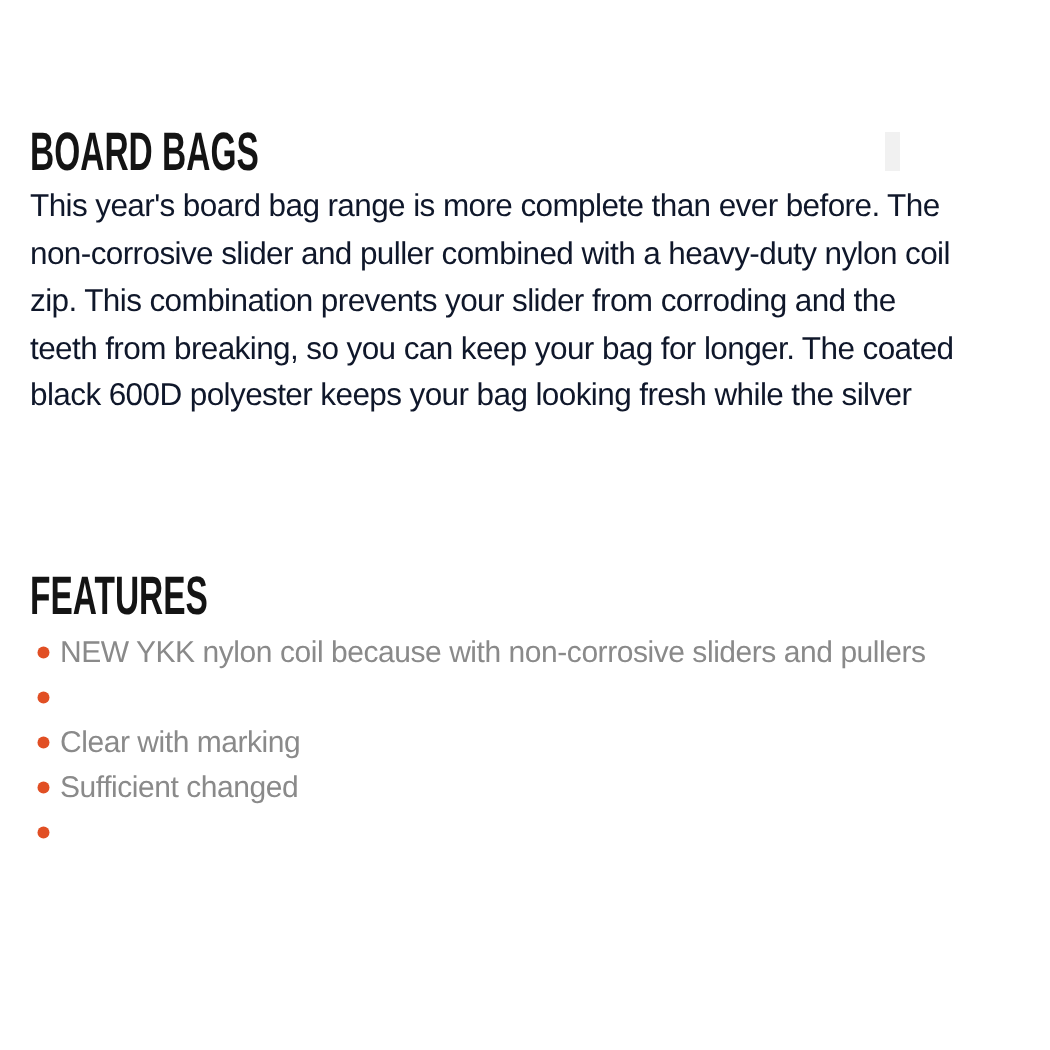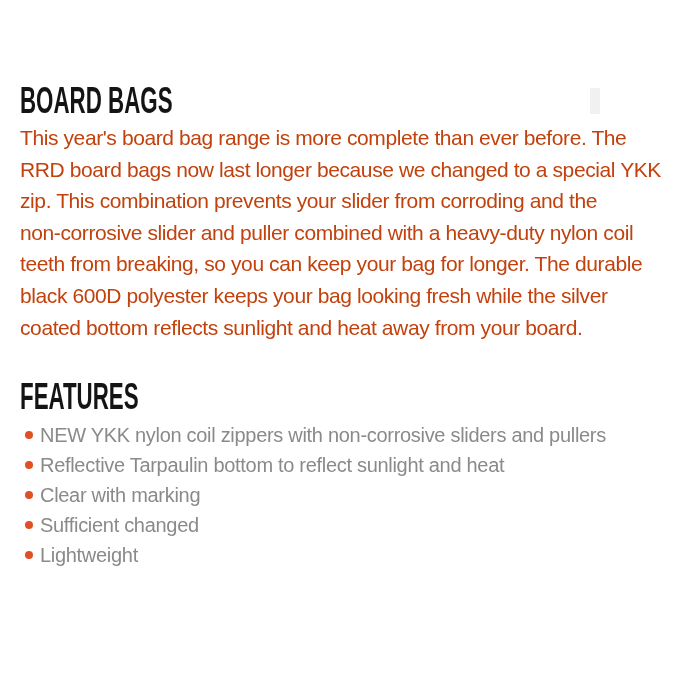--- a/index.html
+++ b/index.html
@@ -38,21 +38,21 @@
   .title-board-bags { top: 83px; }
   .title-features   { top: 379px; }
 
   .description {
     position: absolute;
     left: 20px; top: 122px;
     width: 672px;
     font-size: 21px;
     line-height: 31.6px;
     letter-spacing: -0.4px;
-    color: #c2410c;
+    color: #0f172a;
   }
   .description .line { white-space: nowrap; }
 
   .features {
     position: absolute;
     left: 20px; top: 420px;
     margin: 0; padding: 0;
     list-style: none;
     width: 660px;
   }
@@ -78,46 +78,42 @@
 <body>
 
 <div class="page">
 
   <div class="edge-artifact"></div>
 
   <h1 class="section-title title-board-bags">BOARD BAGS</h1>
 
   <div class="description">
     <div class="line">This year's board bag range is more complete than ever before. The</div>
-    <div class="line">RRD board bags now last longer because we changed to a special YKK</div>
+    <div class="line">non-corrosive slider and puller combined with a heavy-duty nylon coil</div>
     <div class="line">zip. This combination prevents your slider from corroding and the</div>
-    <div class="line">non-corrosive slider and puller combined with a heavy-duty nylon coil</div>
-    <div class="line">teeth from breaking, so you can keep your bag for longer. The durable</div>
+    <div class="line">teeth from breaking, so you can keep your bag for longer. The coated</div>
     <div class="line">black 600D polyester keeps your bag looking fresh while the silver</div>
-    <div class="line">coated bottom reflects sunlight and heat away from your board.</div>
   </div>
 
   <h2 class="section-title title-features">FEATURES</h2>
 
   <ul class="features">
     <li>
       <span class="dot"></span>
-      <span>NEW YKK nylon coil zippers with non-corrosive sliders and pullers</span>
+      <span>NEW YKK nylon coil because with non-corrosive sliders and pullers</span>
     </li>
     <li>
       <span class="dot"></span>
-      <span>Reflective Tarpaulin bottom to reflect sunlight and heat</span>
     </li>
     <li>
       <span class="dot"></span>
       <span>Clear with marking</span>
     </li>
     <li>
       <span class="dot"></span>
       <span>Sufficient changed</span>
     </li>
     <li>
       <span class="dot"></span>
-      <span>Lightweight</span>
     </li>
   </ul>
 
 </div>
 
 </body></html>

